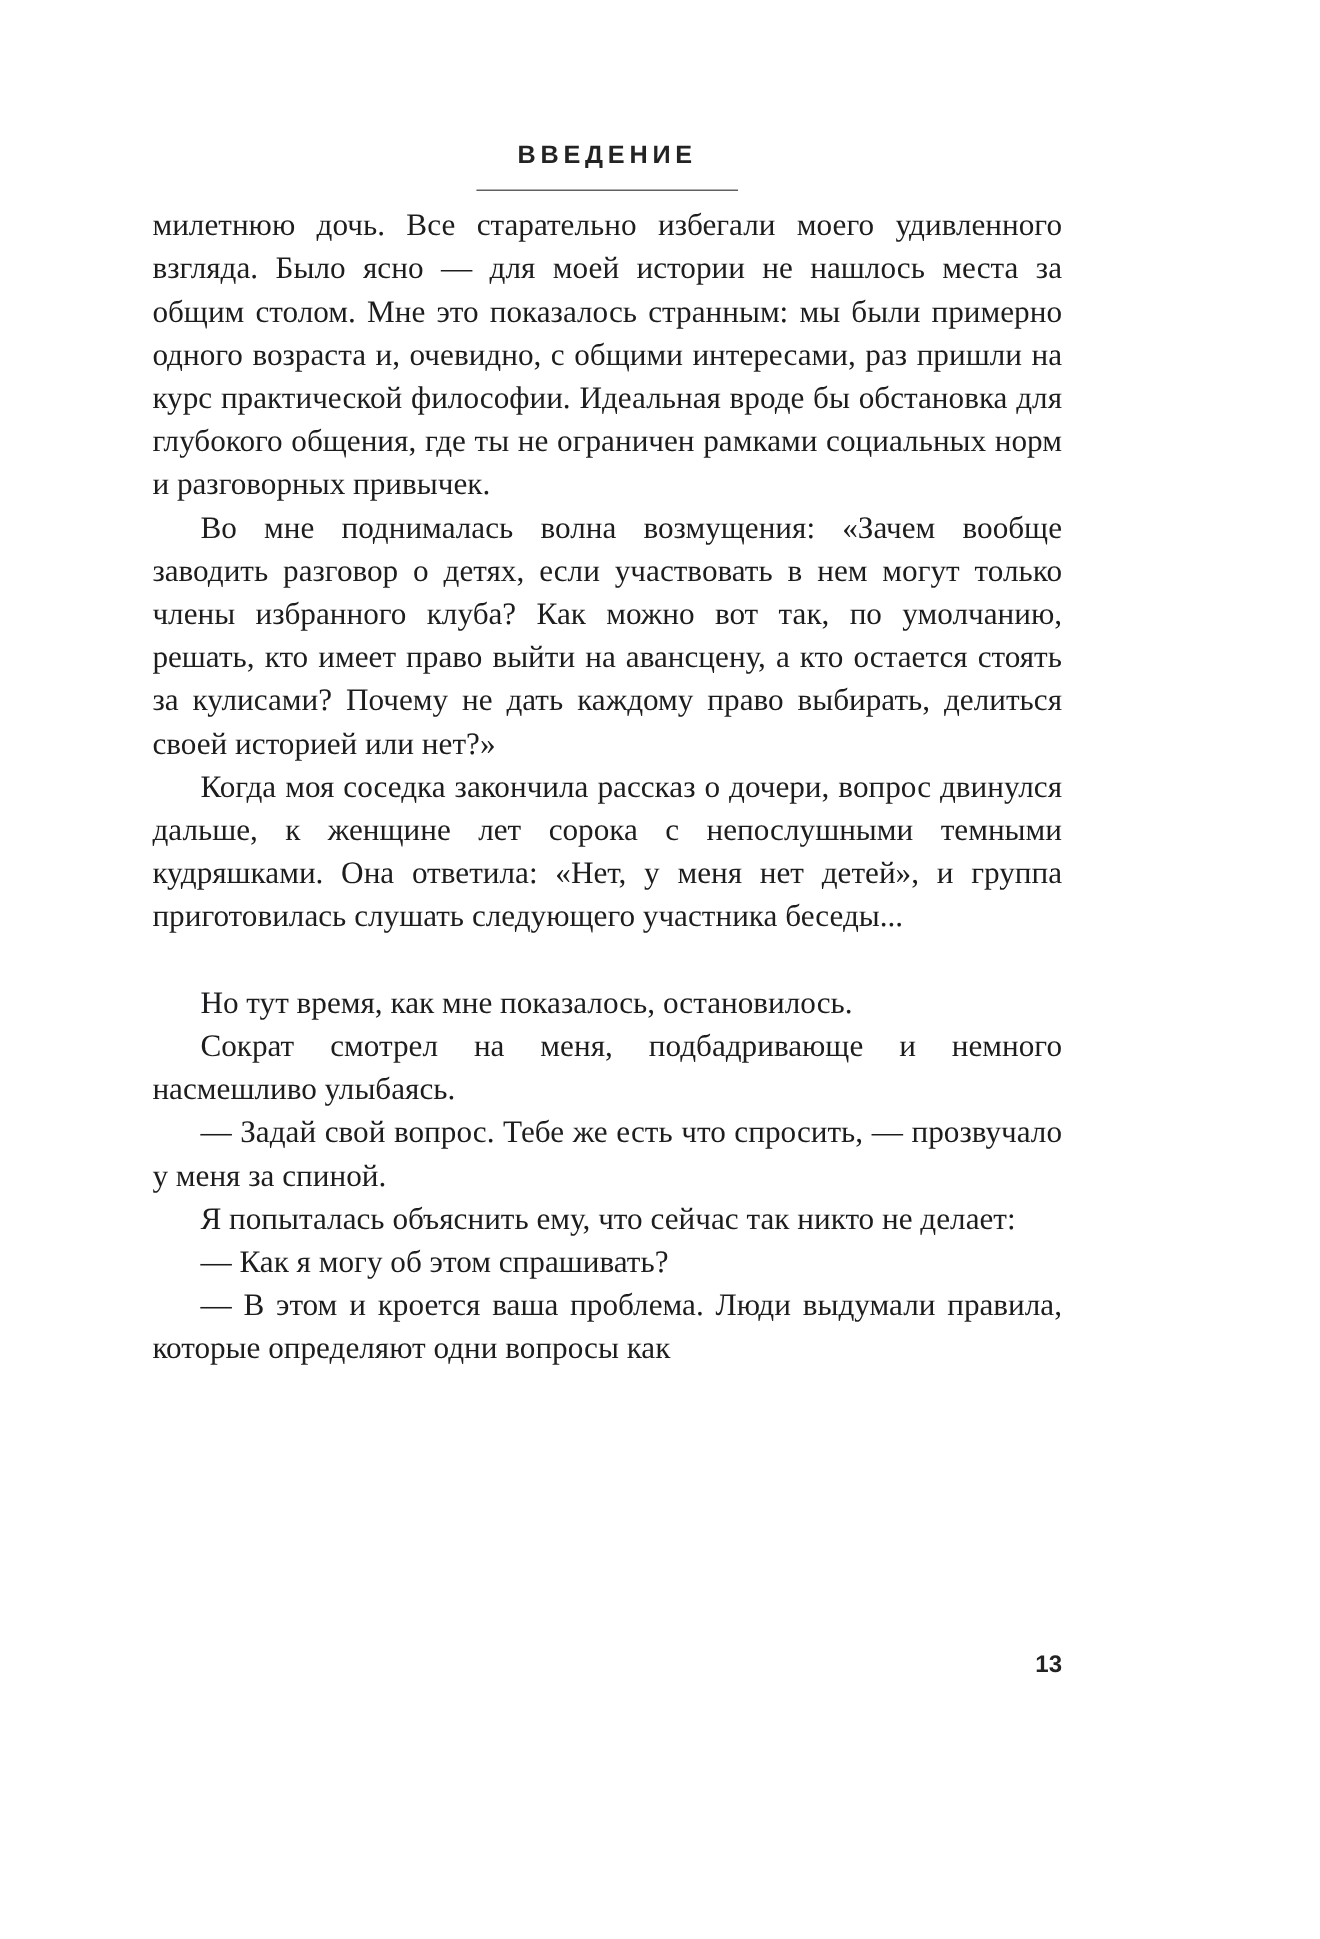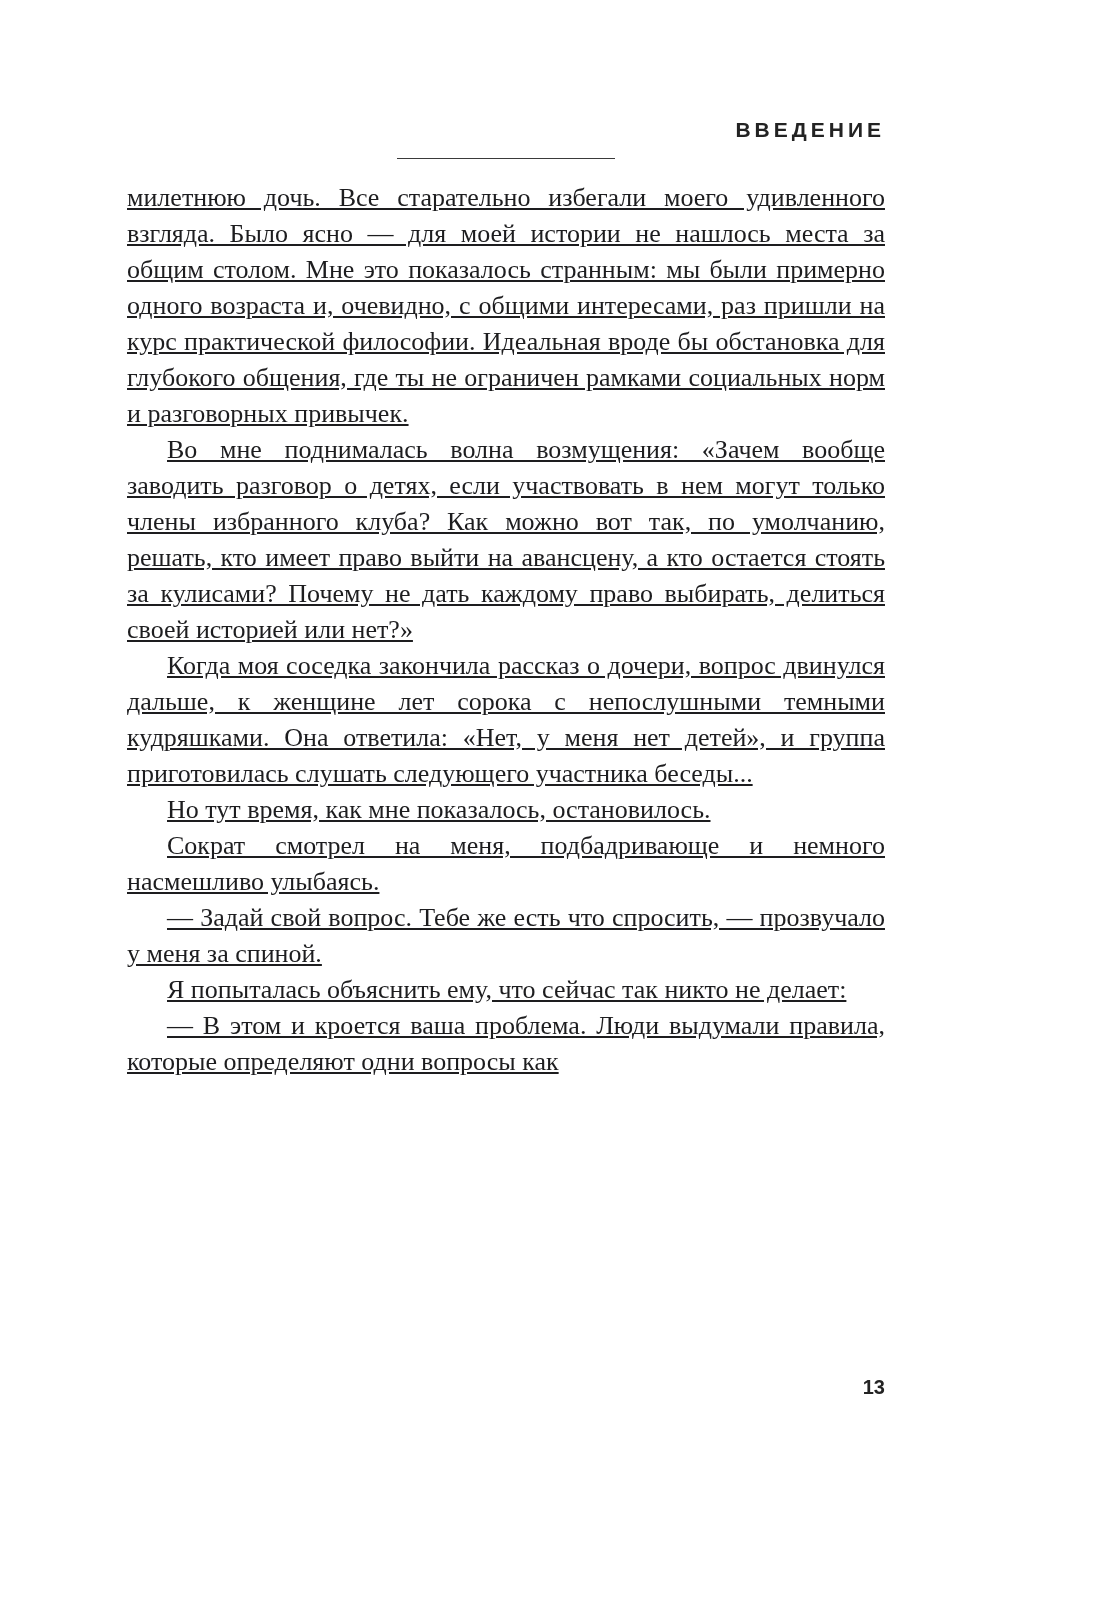--- a/index.html
+++ b/index.html
@@ -14,54 +14,54 @@
     background: #ffffff;
     font-family: "Liberation Serif", serif;
     color: #1d1d1f;
     overflow: hidden;
   }
   .running-head {
     position: absolute;
     top: 118px;
     left: 127px;
     width: 758px;
-    text-align: right;
+    text-align: center;
     font-family: "Liberation Sans", sans-serif;
     font-weight: 700;
     font-size: 21px;
     letter-spacing: 4px;
     color: #232323;
   }
   .header-rule {
     position: absolute;
     top: 158px;
     left: 397px;
     width: 218px;
     height: 1px;
     background: #3a3a3a;
   }
   .text-block {
     position: absolute;
-    top: 180px;
+    top: 170px;
     left: 127px;
     width: 758px;
-    text-decoration: underline;
   }
   .text-block p {
     margin: 0;
     font-size: 26px;
     line-height: 36px;
     text-align: justify;
     hyphens: auto;
     -webkit-hyphens: auto;
   }
   .text-block p.indent {
     text-indent: 40px;
   }
   .text-block p.section-gap {
+    margin-top: 36px;
   }
   .page-number {
     position: absolute;
     top: 1376px;
     left: 127px;
     width: 758px;
     text-align: right;
     font-family: "Liberation Sans", sans-serif;
     font-weight: 700;
     font-size: 20px;
@@ -78,18 +78,19 @@
   <div class="header-rule"></div>
 
   <div class="text-block">
     <p class="para">милетнюю дочь. Все старательно избегали моего удивленного взгляда. Было ясно — для моей истории не нашлось места за общим столом. Мне это показалось странным: мы были примерно одного возраста и, очевидно, с общими интересами, раз пришли на курс практической философии. Идеальная вроде бы обстановка для глубокого общения, где ты не ограничен рамками социальных норм и разговорных привычек.</p>
     <p class="para indent">Во мне поднималась волна возмущения: «Зачем вообще заводить разговор о детях, если участвовать в нем могут только члены избранного клуба? Как можно вот так, по умолчанию, решать, кто имеет право выйти на авансцену, а кто остается стоять за кулисами? Почему не дать каждому право выбирать, делиться своей историей или нет?»</p>
     <p class="para indent">Когда моя соседка закончила рассказ о дочери, вопрос двинулся дальше, к женщине лет сорока с непослушными темными кудряшками. Она ответила: «Нет, у меня нет детей», и группа приготовилась слушать следующего участника беседы...</p>
     <p class="para indent section-gap">Но тут время, как мне показалось, остановилось.</p>
     <p class="para indent">Сократ смотрел на меня, подбадривающе и немного насмешливо улыбаясь.</p>
     <p class="para indent">— Задай свой вопрос. Тебе же есть что спросить, — прозвучало у меня за спиной.</p>
     <p class="para indent">Я попыталась объяснить ему, что сейчас так никто не делает:</p>
+    <p class="para indent">— Как я могу об этом спрашивать?</p>
     <p class="para indent">— В этом и кроется ваша проблема. Люди выдумали правила, которые определяют одни вопросы как</p>
   </div>
 
   <div class="page-number">13</div>
 
 </div>
 
 </body></html>

